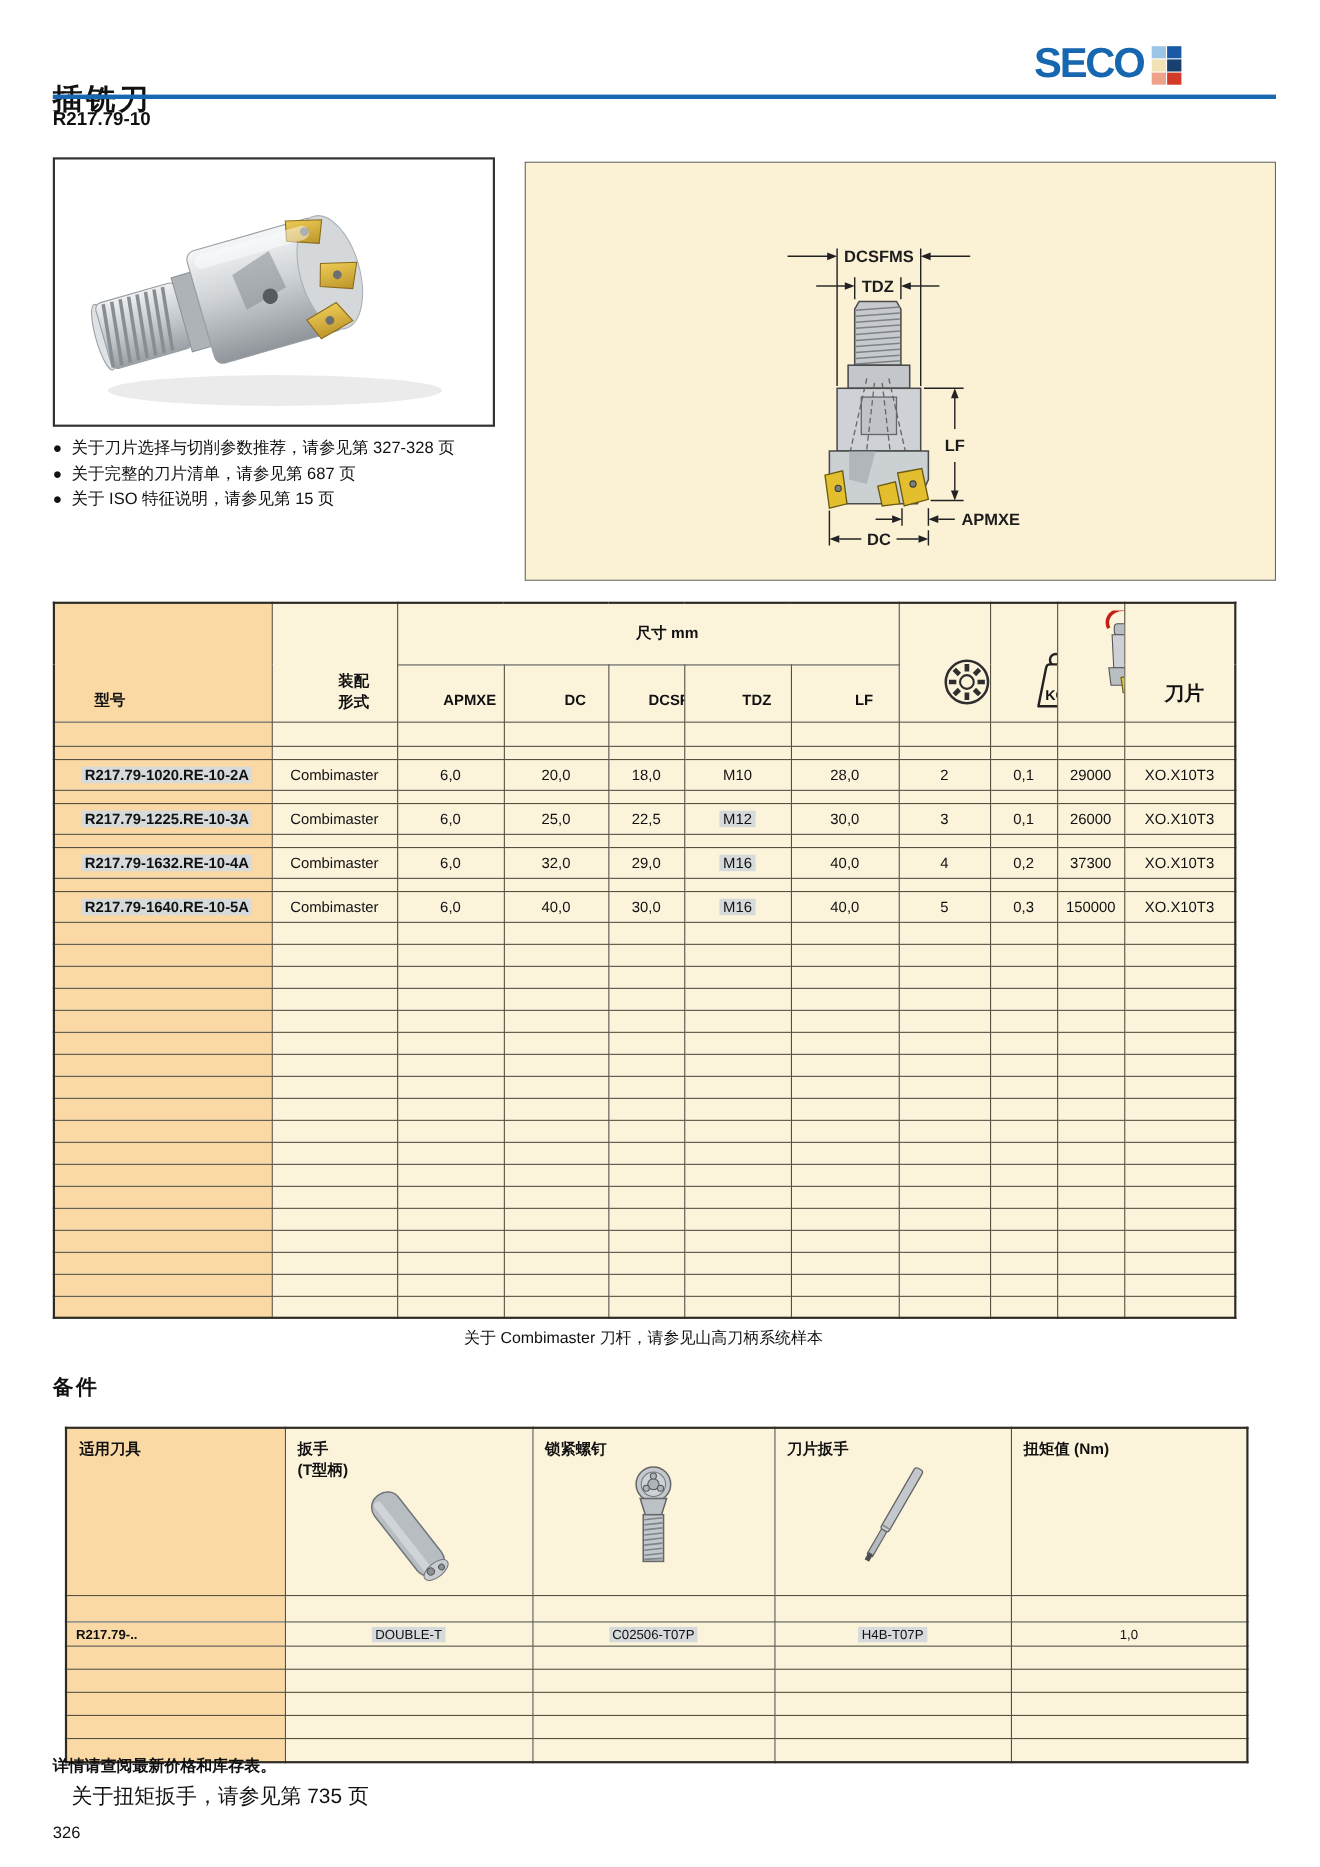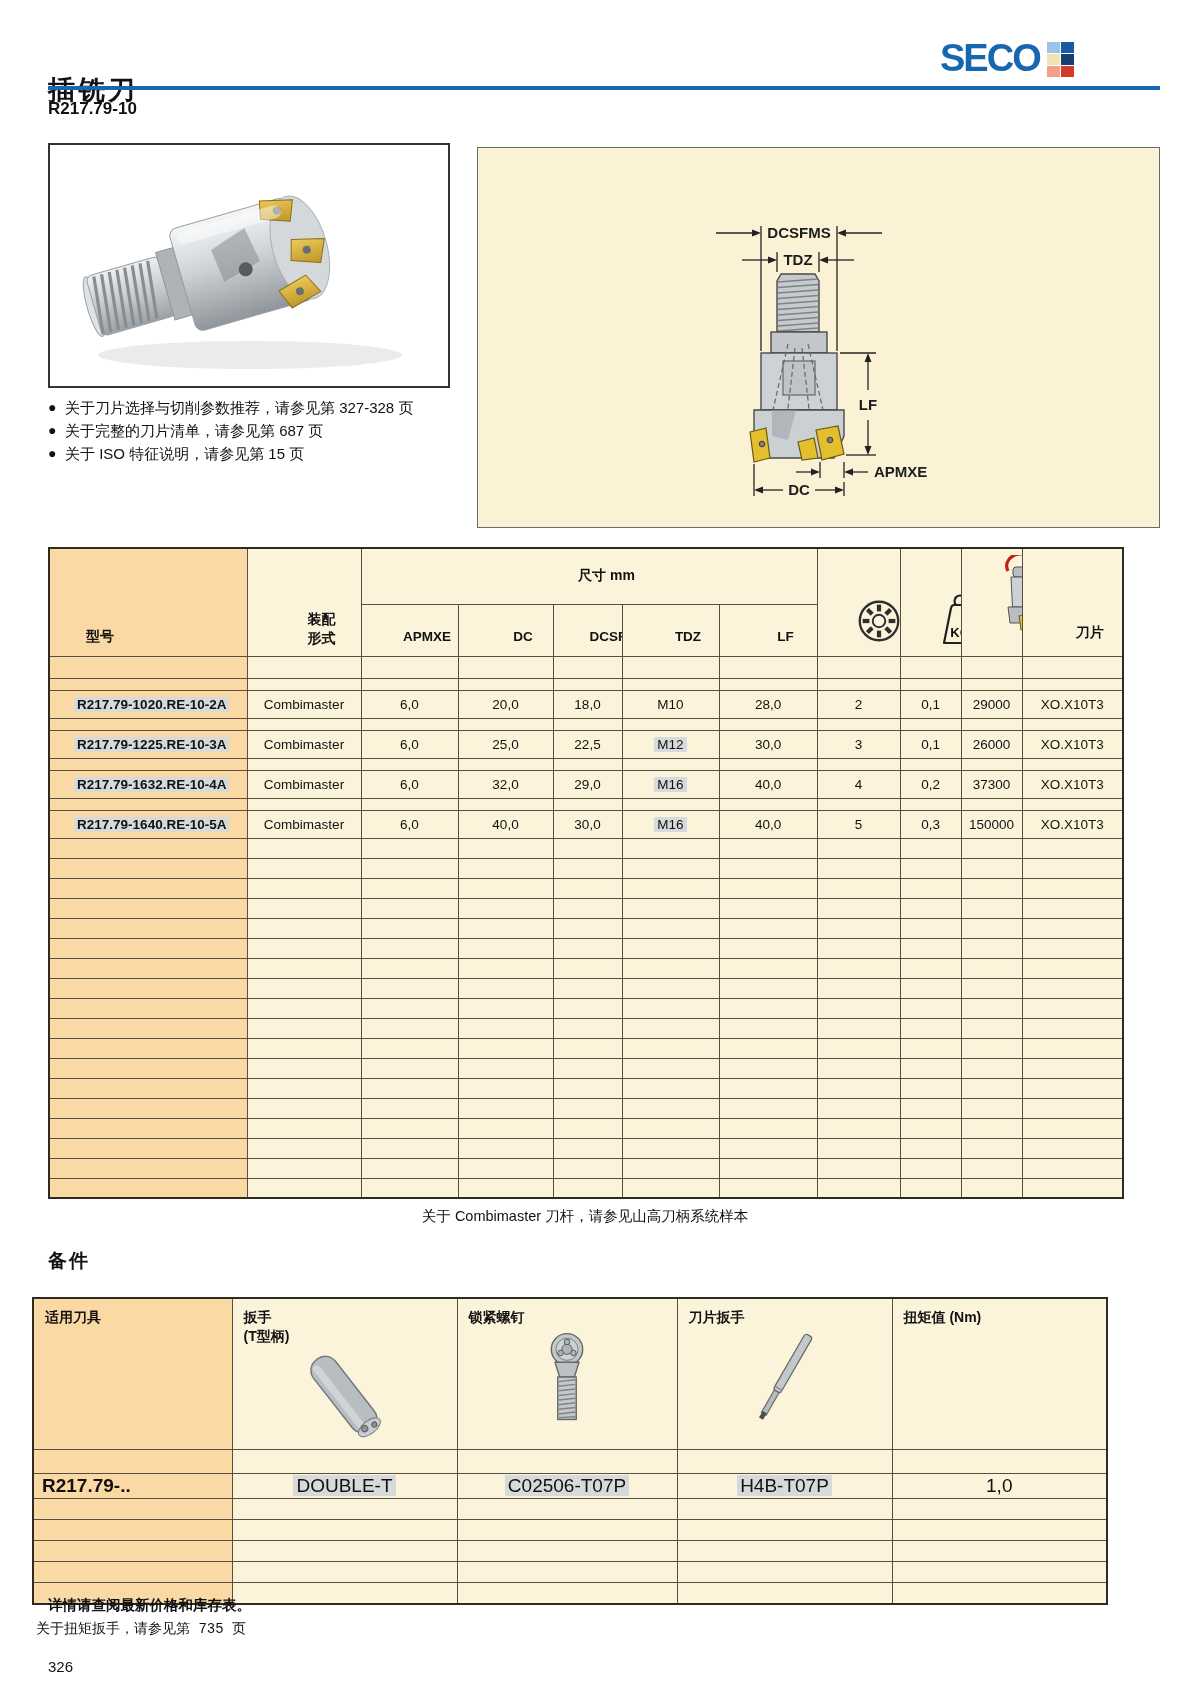--- a/index.html
+++ b/index.html
@@ -21,58 +21,58 @@
   #diagram-box{left:477px;top:147px;width:683px;height:381px;background:#FBF2D6;border:1px solid #6b6b6b;box-sizing:border-box;}
 
   
   #bullets{left:48px;top:396px;width:430px;font-size:15px;}
   .bullet{display:flex;line-height:23px;}
   .bullet .dot{width:17px;font-size:14px;}
 
   
   table{border-collapse:collapse;table-layout:fixed;}
   #main-table-wrap{left:48px;top:547px;}
-  #spares-table-wrap{left:32px;top:1297px;}
+  #spares-table-wrap{left:59px;top:1297px;}
   #main-table,#spares-table{width:1074px;border:2px solid #2e2b23;}
   #main-table td,#main-table th,#spares-table td,#spares-table th{
     border:1px solid #55503f;box-sizing:border-box;overflow:hidden;white-space:nowrap;}
   td,th{background:#FCF3DB;}
   .c-tan{background:#FBD9A5 !important;}
   .hl{background:#D6DADB;padding:0 3px;}
 
   
   #main-table thead th{font-weight:bold;padding-left:36px;}
   .h1-row{height:56px;}
   .h2-row{height:52px;}
   .th-model{text-align:left;vertical-align:bottom;padding:0 0 10px 9px;font-size:14px;}
   .th-mount{text-align:center;vertical-align:bottom;padding-bottom:8px;font-size:14px;line-height:19px;}
   .th-dim{text-align:center;vertical-align:middle;font-size:14px;}
   .th-sub{text-align:center;vertical-align:bottom;padding-bottom:12px;font-size:13.5px;}
   .th-ico{text-align:center;vertical-align:bottom;padding:0 0 6px 0;}
   .th-ico-mid{text-align:center;vertical-align:middle;padding:0;}
-  .th-insert{text-align:center;vertical-align:bottom;padding-bottom:14px;font-size:14px;}
+  .th-insert{text-align:left;vertical-align:bottom;padding-bottom:14px;font-size:18px;}
 
   
   .r-s22{height:22px;} .r-s12{height:12px;} .r-data{height:28px;} .r-e{height:20px;}
   .r-data td{text-align:center;font-size:13.5px;}
   .c-model{text-align:right;padding-left:8px;font-weight:bold;}
 
   
   #note-combimaster{left:48px;top:1207px;width:1074px;text-align:center;font-size:14.5px;}
   #spares-heading{left:48px;top:1248px;font-size:19px;font-weight:bold;letter-spacing:2px;}
   .sp-h{height:140px;vertical-align:top;text-align:left;}
   .sp-label{font-size:14px;font-weight:bold;padding:8px 0 0 10px;line-height:19px;}
   .sp-img{text-align:center;margin-top:2px;}
   .sr-s{height:24px;} .sr-d{height:22px;} .sr-e{height:21px;}
-  .sr-d td{text-align:center;font-size:19px;}
+  .sr-d td{text-align:center;font-size:12px;}
   .sp-tool{text-align:left !important;padding-left:8px;font-weight:bold;}
 
   
   #footer-line1{left:48px;top:1596px;font-size:14.5px;font-weight:bold;}
-  #footer-line2{left:36px;top:1620px;font-size:14px;font-family:Liberation Mono, monospace;}
+  #footer-line2{left:65px;top:1620px;font-size:19px;}
   #page-number{left:48px;top:1658px;font-size:15px;}
 
   svg text{font-family:"Liberation Sans","DejaVu Sans",sans-serif;}
 </style>
 </head>
 <body>
 
 <div class="abs" id="page-title">插铣刀</div>
 
 <div class="abs" id="logo">

